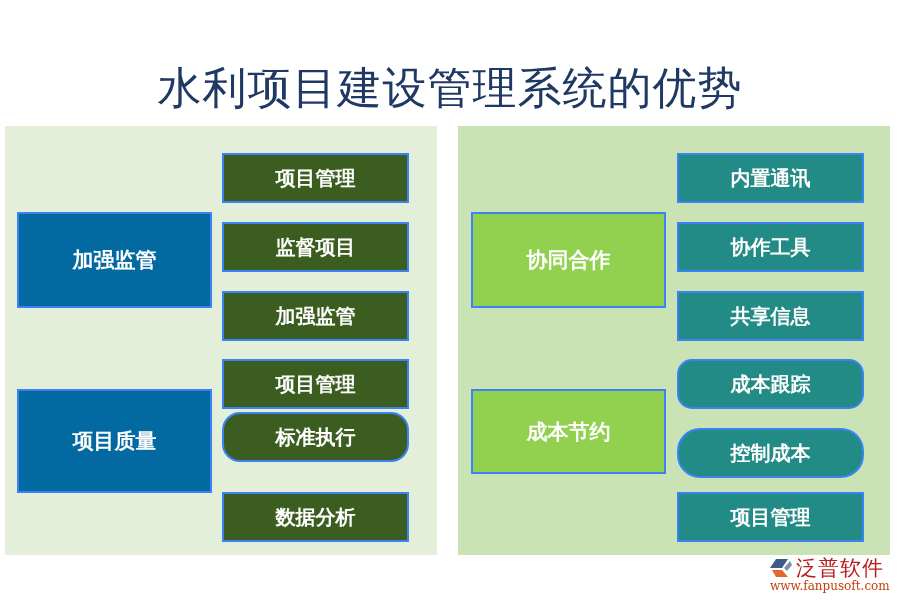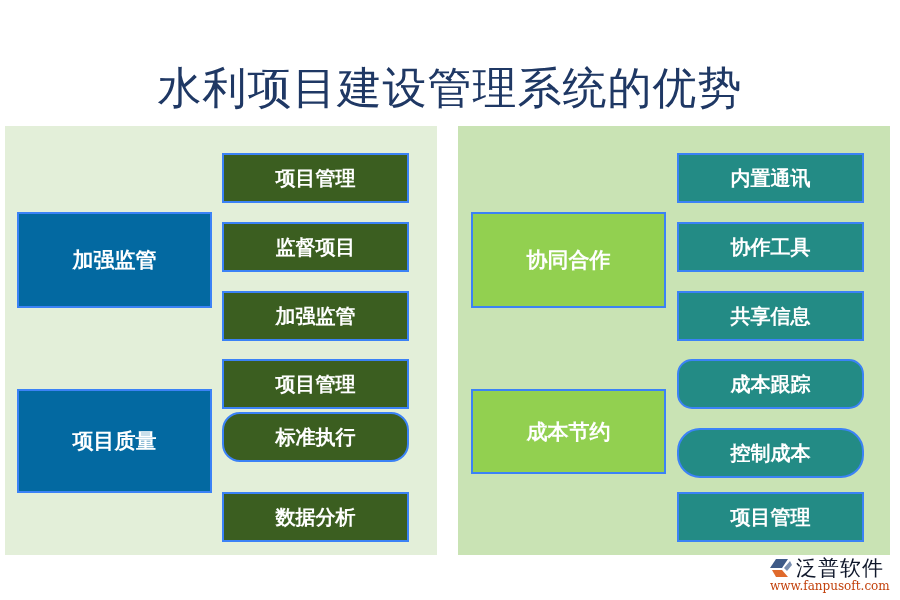--- a/index.html
+++ b/index.html
@@ -32,21 +32,21 @@
   .left .big { background: #0369a1; }
   .left .small { background: #3b5e20; }
   .right .big { background: #92d050; }
   .right .small { background: #238b85; }
 
   .logo {
     position: absolute; left: 768px; top: 555px; width: 130px; height: 44px;
   }
   .logo-mark { position: absolute; left: 0; top: 2px; width: 26px; height: 22px; }
   .logo-name {
-    position: absolute; left: 28px; top: -1px; font-size: 21px; color: #0f172a;
+    position: absolute; left: 28px; top: -1px; font-size: 21px; color: #b91c1c;
     font-family: "DejaVu Sans", "Liberation Sans", sans-serif; letter-spacing: 1px;
   }
   .logo-url {
     position: absolute; left: 2px; top: 24px; font-size: 12px; color: #c2410c;
     font-family: "DejaVu Serif", "Liberation Serif", serif;
   }
 </style>
 </head>
 <body>
 

